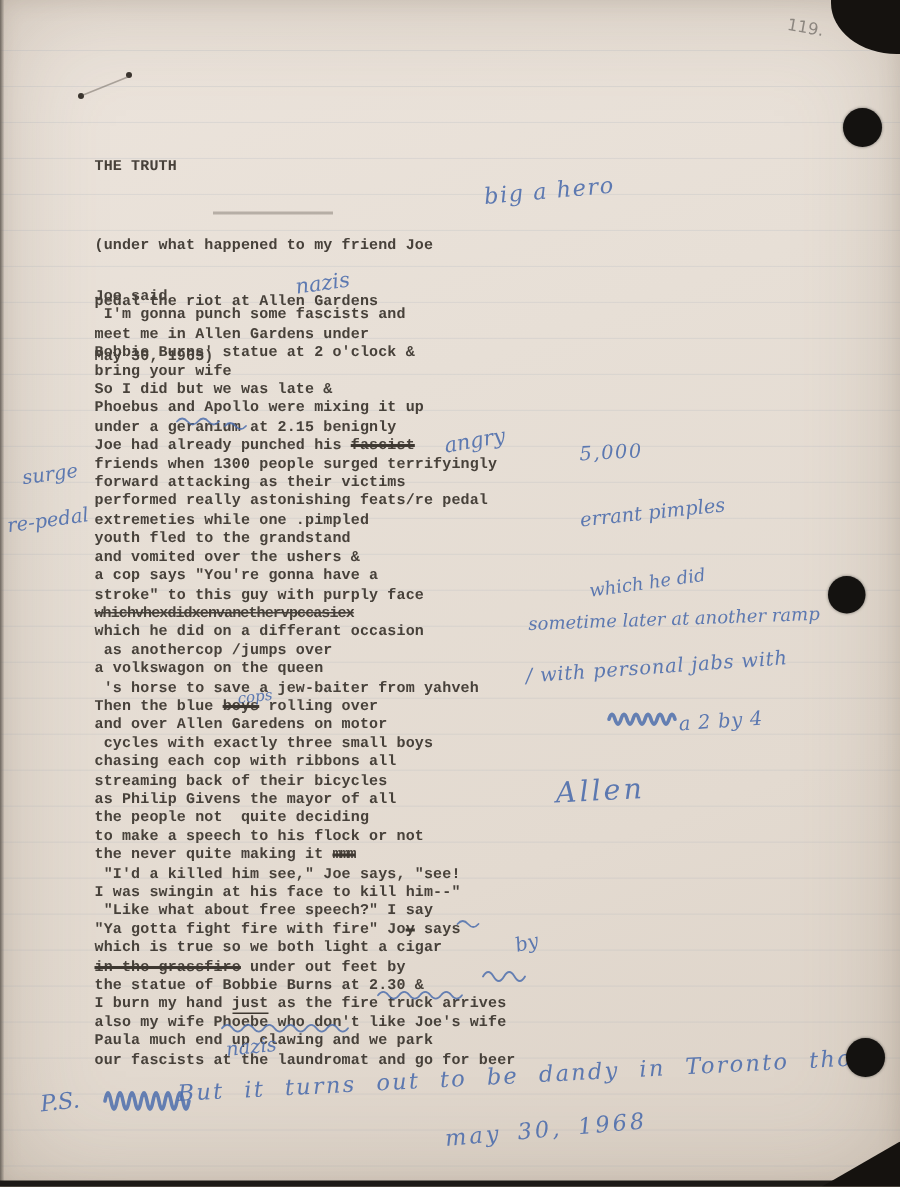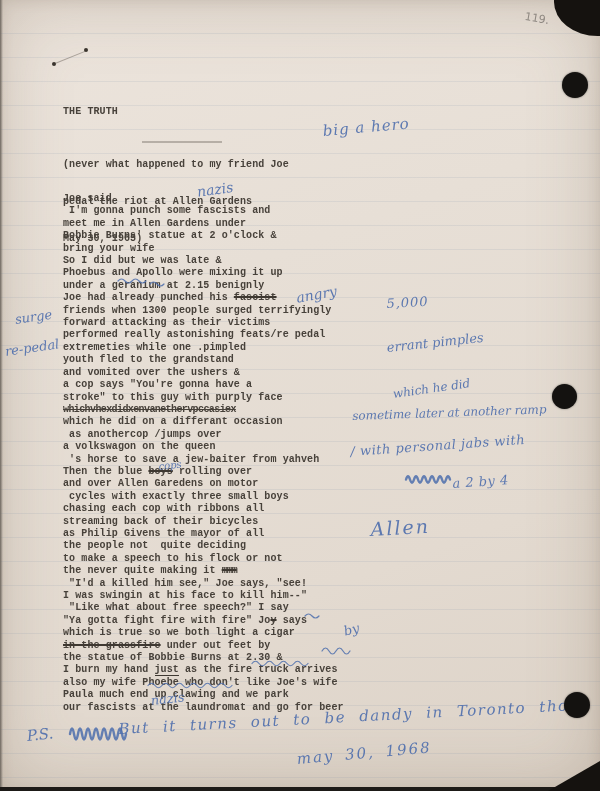--- a/index.html
+++ b/index.html
@@ -44,21 +44,21 @@
   <div class="edge-left"></div>
   <div class="edge-bottom"></div>
   <div class="corner-tr"></div>
   <div class="corner-br"></div>
 
   <div class="pencil" style="left:526px;top:10px;font-size:11px;transform:rotate(10deg);">119.</div>
 
   <div class="tw" style="top:106px;">THE TRUTH</div>
 
   <div class="tw" style="top:134px;">
-    <div>(never what happened to my friend Joe</div>
+    <div>(under what happened to my friend Joe</div>
     <div>pedal the riot at Allen Gardens</div>
     <div>May 30, 1965)</div>
   </div>
 
   <div class="tw" id="poem" style="top:193px;"><div><span>Joe said</span></div><div><span> I'm gonna punch some fascists and</span></div><div><span>meet me in Allen Gardens under</span></div><div><span>Bobbie Burns' statue at 2 o'clock &amp;</span></div><div><span>bring your wife</span></div><div><span>So I did but we was late &amp;</span></div><div><span>Phoebus and Apollo were mixing it up</span></div><div><span>under a geranium at 2.15 benignly</span></div><div><span>Joe had already punched his </span><span class="seg-strike">fascist</span></div><div><span>friends when 1300 people surged terrifyingly</span></div><div><span>forward attacking as their victims</span></div><div><span>performed really astonishing feats/re pedal</span></div><div><span>extremeties while one .pimpled</span></div><div><span>youth fled to the grandstand</span></div><div><span>and vomited over the ushers &amp;</span></div><div><span>a cop says "You're gonna have a</span></div><div><span>stroke" to this guy with purply face</span></div><div><span class="garbled">whichvhexdidxenvanethervpccasiex</span></div><div><span>which he did on a differant occasion</span></div><div><span> as anothercop /jumps over</span></div><div><span>a volkswagon on the queen</span></div><div><span> 's horse to save a jew-baiter from yahveh</span></div><div><span>Then the blue </span><span class="seg-strike">boys</span><span> rolling over</span></div><div><span>and over Allen Garedens on motor</span></div><div><span> cycles with exactly three small boys</span></div><div><span>chasing each cop with ribbons all</span></div><div><span>streaming back of their bicycles</span></div><div><span>as Philip Givens the mayor of all</span></div><div><span>the people not  quite deciding</span></div><div><span>to make a speech to his flock or not</span></div><div><span>the never quite making it </span><span class="seg-strike seg-bold">mmm</span></div><div><span> "I'd a killed him see," Joe says, "see!</span></div><div><span>I was swingin at his face to kill him--"</span></div><div><span> "Like what about free speech?" I say</span></div><div><span>"Ya gotta fight fire with fire" Jo</span><span class="seg-strike">y</span><span> says</span></div><div><span>which is true so we both light a cigar</span></div><div><span class="seg-strike">in the grassfire</span><span> under out feet by</span></div><div><span>the statue of Bobbie Burns at 2.30 &amp;</span></div><div><span>I burn my hand </span><span class="seg-under">just</span><span> as the fire truck arrives</span></div><div><span>also my wife Phoebe who don't like Joe's wife</span></div><div><span>Paula much end up clawing and we park</span></div><div><span>our fascists at the laundromat and go for beer</span></div></div>
 
   <div id="annotations">
       <span class="hw" style="left: 322px; top: 122px; font-size: 15px; transform: rotate(-5deg); letter-spacing: 1px;">big a hero</span>
       <span class="hw" style="left: 196px; top: 184px; font-size: 14px; transform: rotate(-8deg);">nazis</span>
       <span class="hw" style="left: 295px; top: 290px; font-size: 14px; transform: rotate(-10deg);">angry</span>

